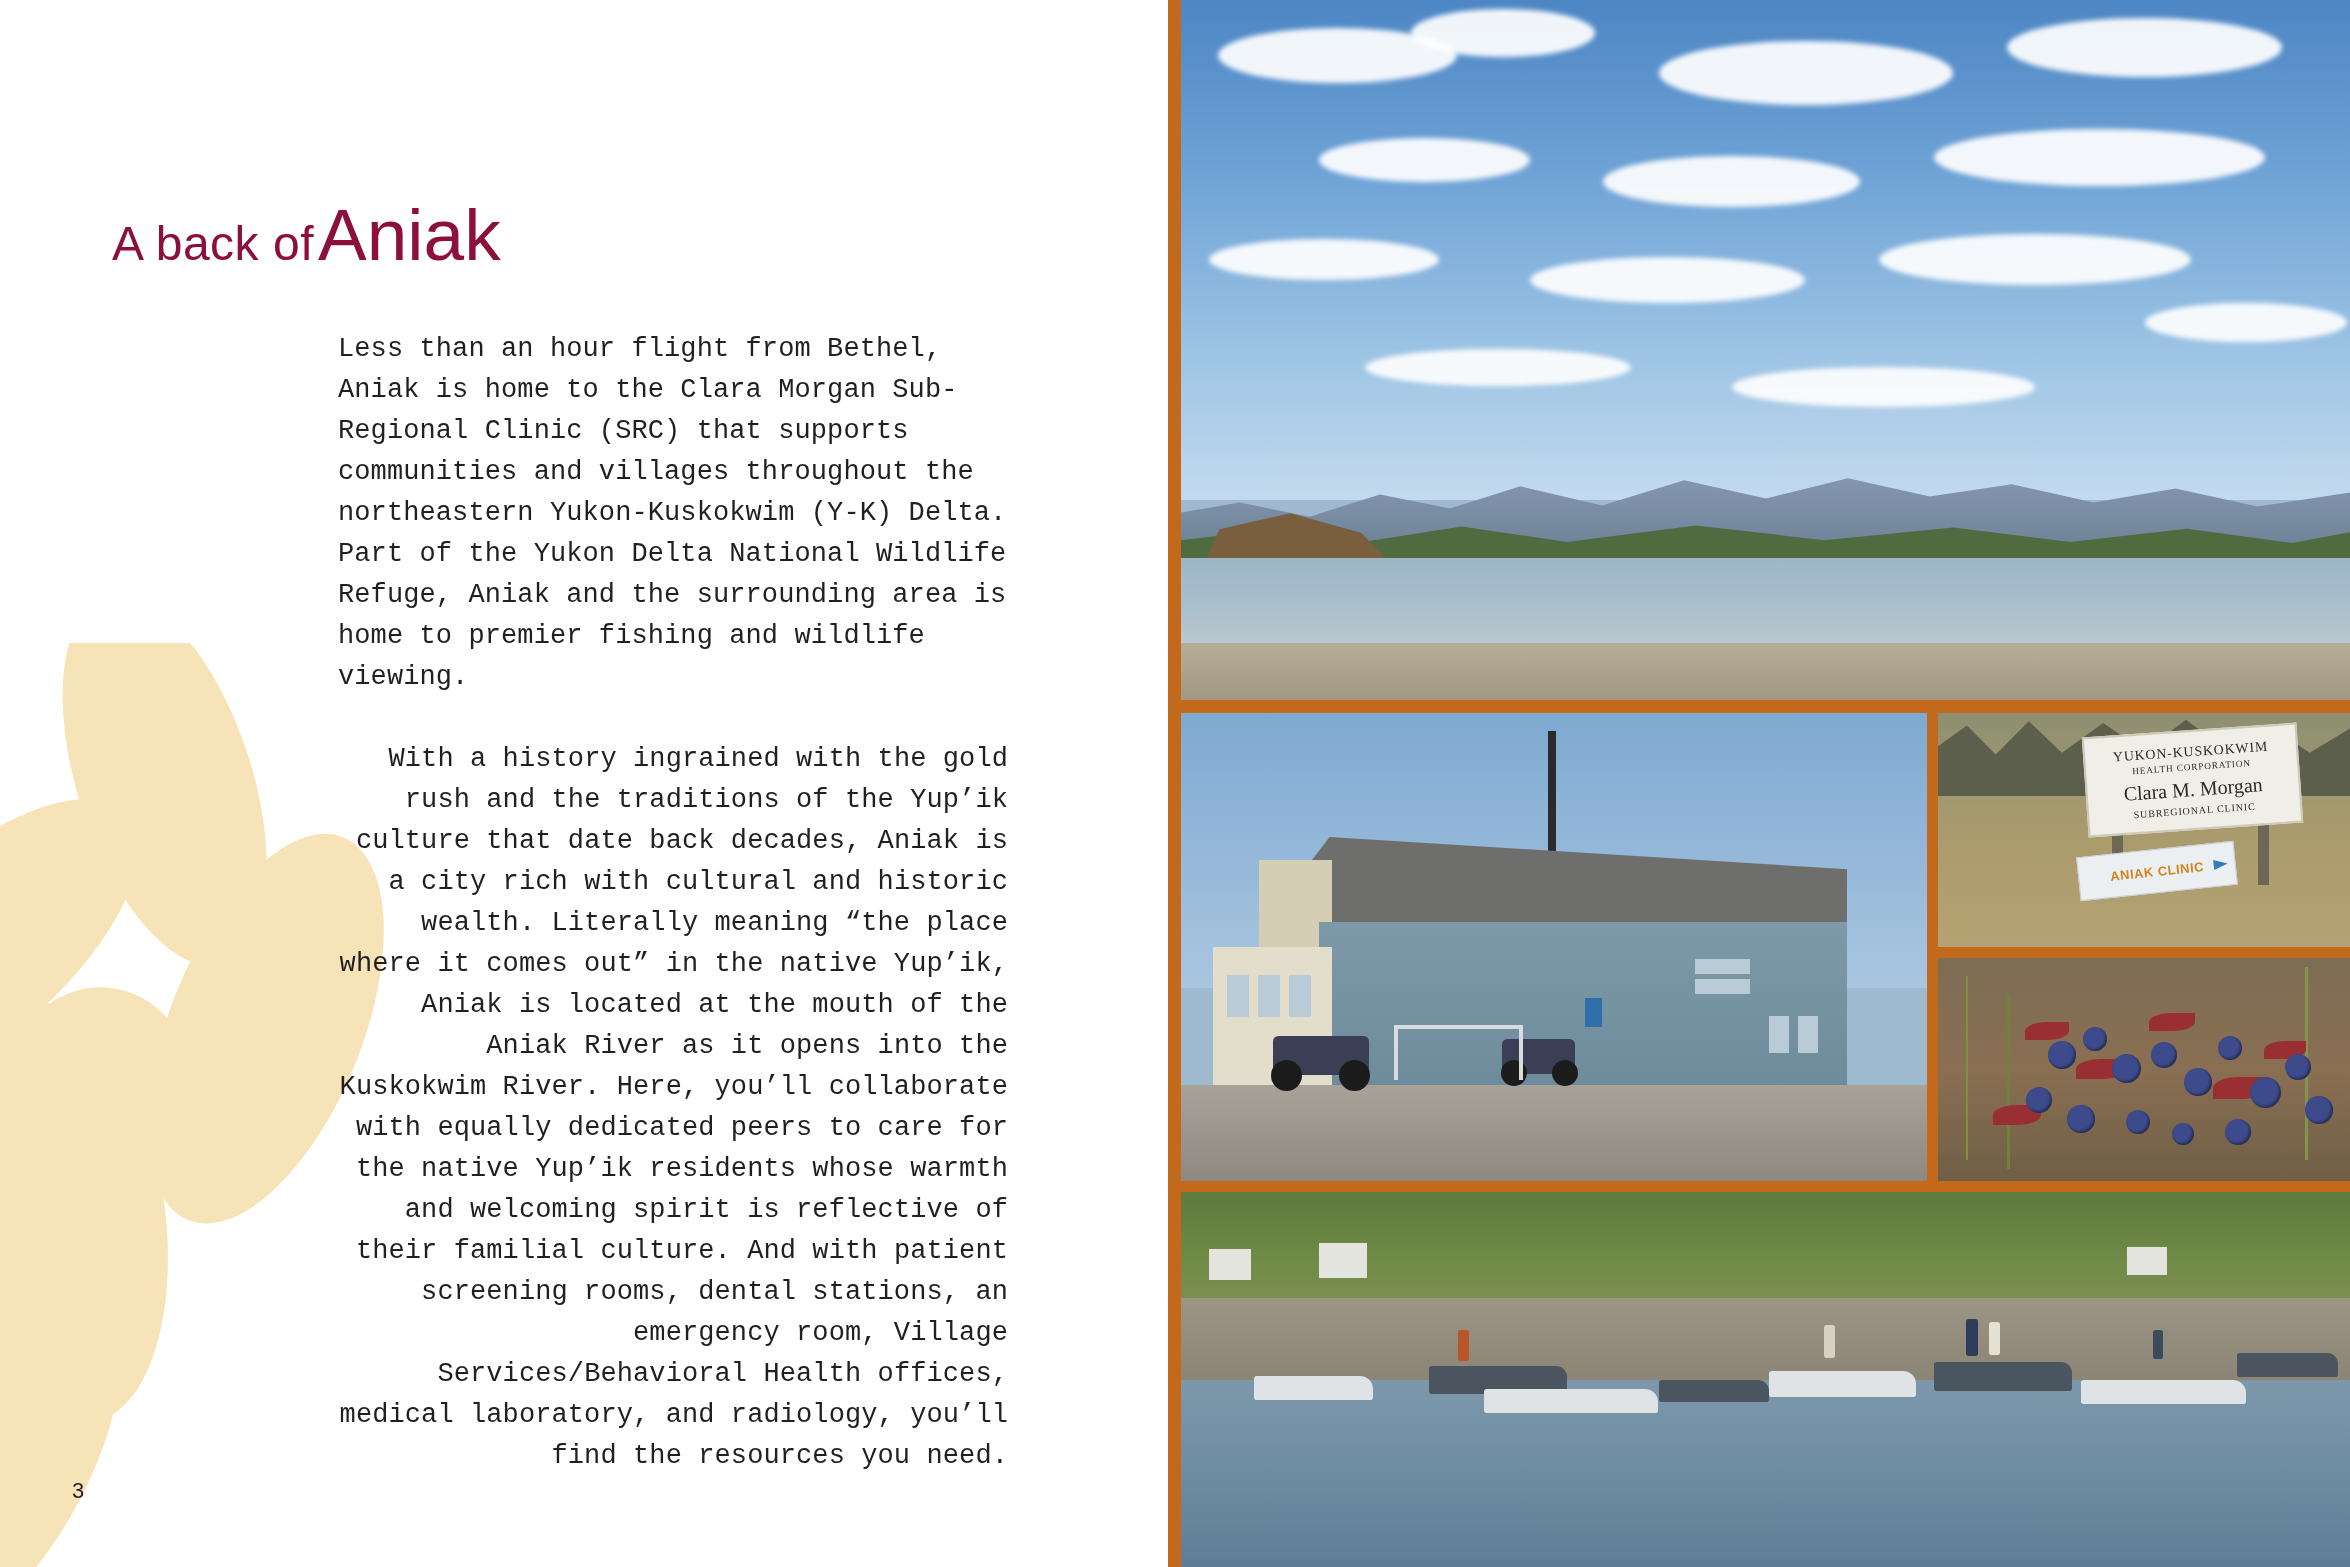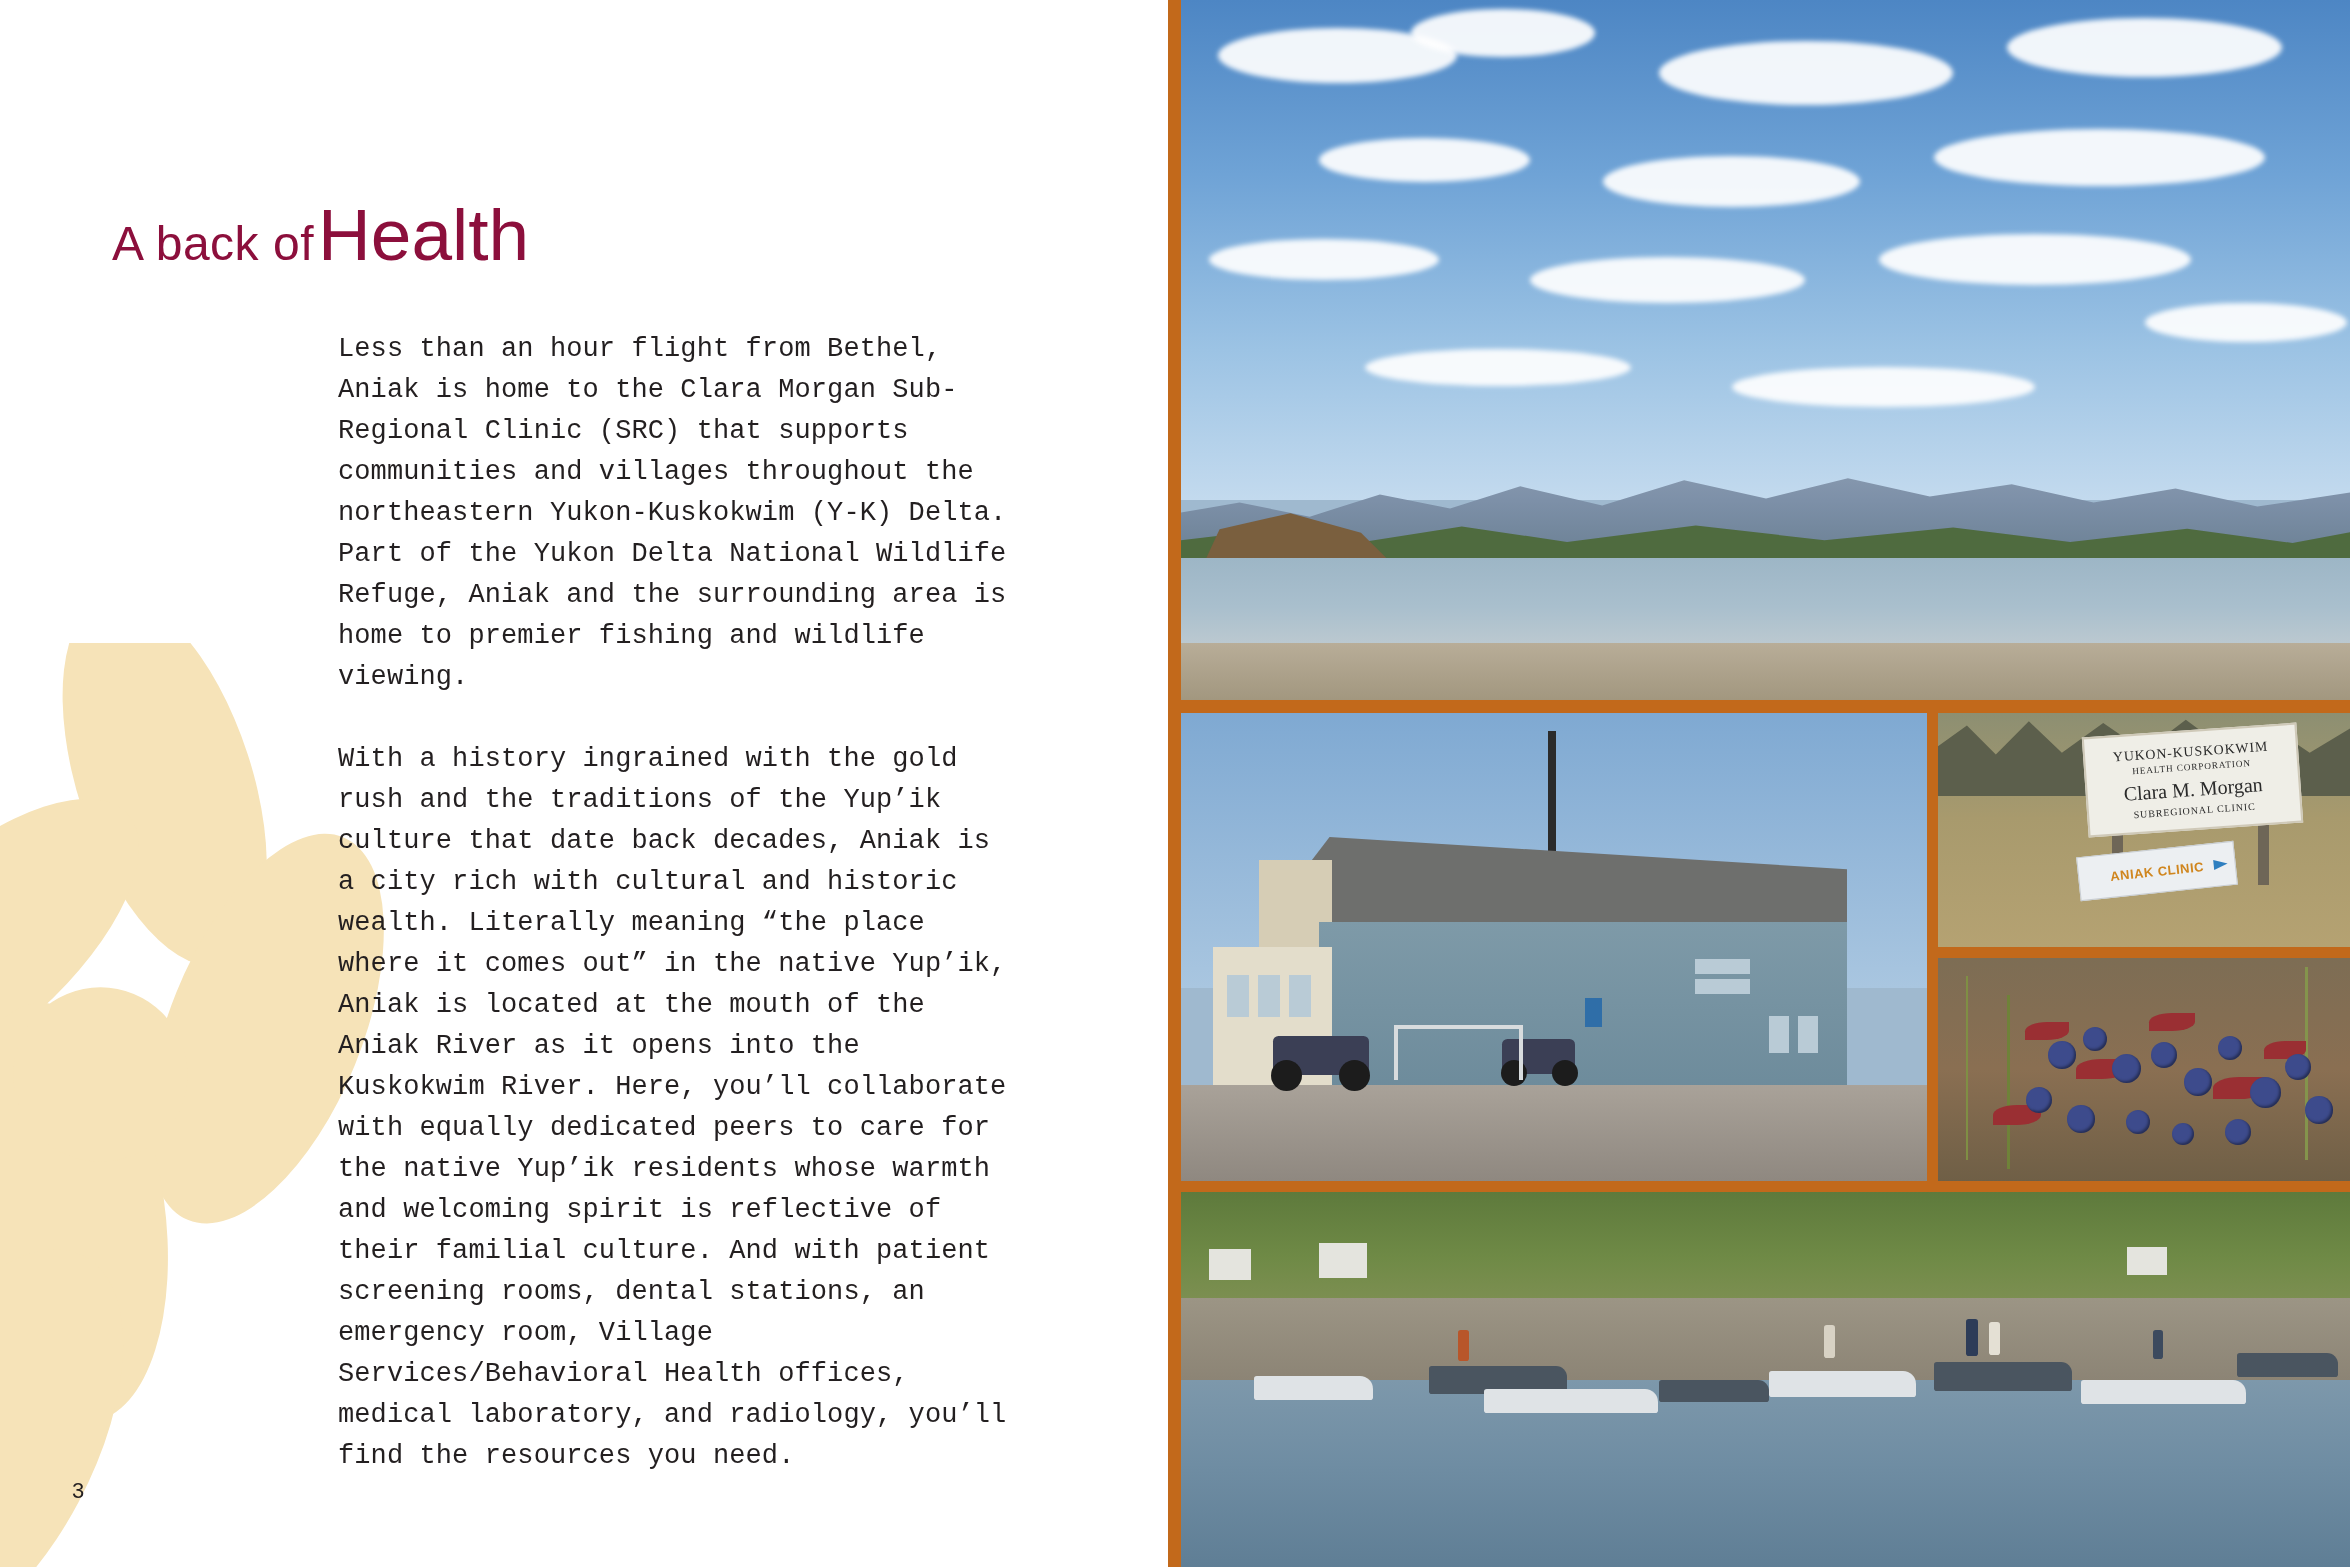--- a/index.html
+++ b/index.html
@@ -62,21 +62,21 @@
     width: 670px;
     color: #231f20;
     font-size: 27px;
     line-height: 41px;
     letter-spacing: 0.1px;
   }
   .body-text p {
     margin: 0 0 41px 0;
     font-family: Liberation Mono, monospace;
   }
-  .body-text p:last-child { margin-bottom: 0; }
+  .body-text p:last-child { margin-bottom: 0; text-align: right; }
 
   .page-number {
     position: absolute;
     left: 72px;
     top: 1478px;
     font-size: 22px;
     color: #231f20;
   }
 
   
@@ -233,21 +233,21 @@
         <ellipse cx="120" cy="330" rx="95" ry="215" transform="rotate(48 120 330)"></ellipse>
         <ellipse cx="430" cy="420" rx="105" ry="225" transform="rotate(22 430 420)"></ellipse>
         <ellipse cx="210" cy="620" rx="110" ry="230" transform="rotate(-8 210 620)"></ellipse>
         <ellipse cx="120" cy="880" rx="120" ry="240" transform="rotate(28 120 880)"></ellipse>
         <circle cx="250" cy="470" r="95"></circle>
       </g>
     </svg>
 
     <div class="title">
       <span class="small">A back of</span>
-      <span class="big">Health</span>
+      <span class="big">Aniak</span>
     </div>
 
     <div class="body-text">
       <p>Less than an hour flight from Bethel, Aniak is home to the Clara Morgan Sub-Regional Clinic (SRC) that supports communities and villages throughout the northeastern Yukon-Kuskokwim (Y-K) Delta. Part of the Yukon Delta National Wildlife Refuge, Aniak and the surrounding area is home to premier fishing and wildlife viewing.</p>
       <p>With a history ingrained with the gold rush and the traditions of the Yup’ik culture that date back decades, Aniak is a city rich with cultural and historic wealth. Literally meaning “the place where it comes out” in the native Yup’ik, Aniak is located at the mouth of the Aniak River as it opens into the Kuskokwim River. Here, you’ll collaborate with equally dedicated peers to care for the native Yup’ik residents whose warmth and welcoming spirit is reflective of their familial culture. And with patient screening rooms, dental stations, an emergency room, Village Services/Behavioral Health offices, medical laboratory, and radiology, you’ll find the resources you need.</p>
     </div>
 
     <div class="page-number">3</div>
   </div>
 

